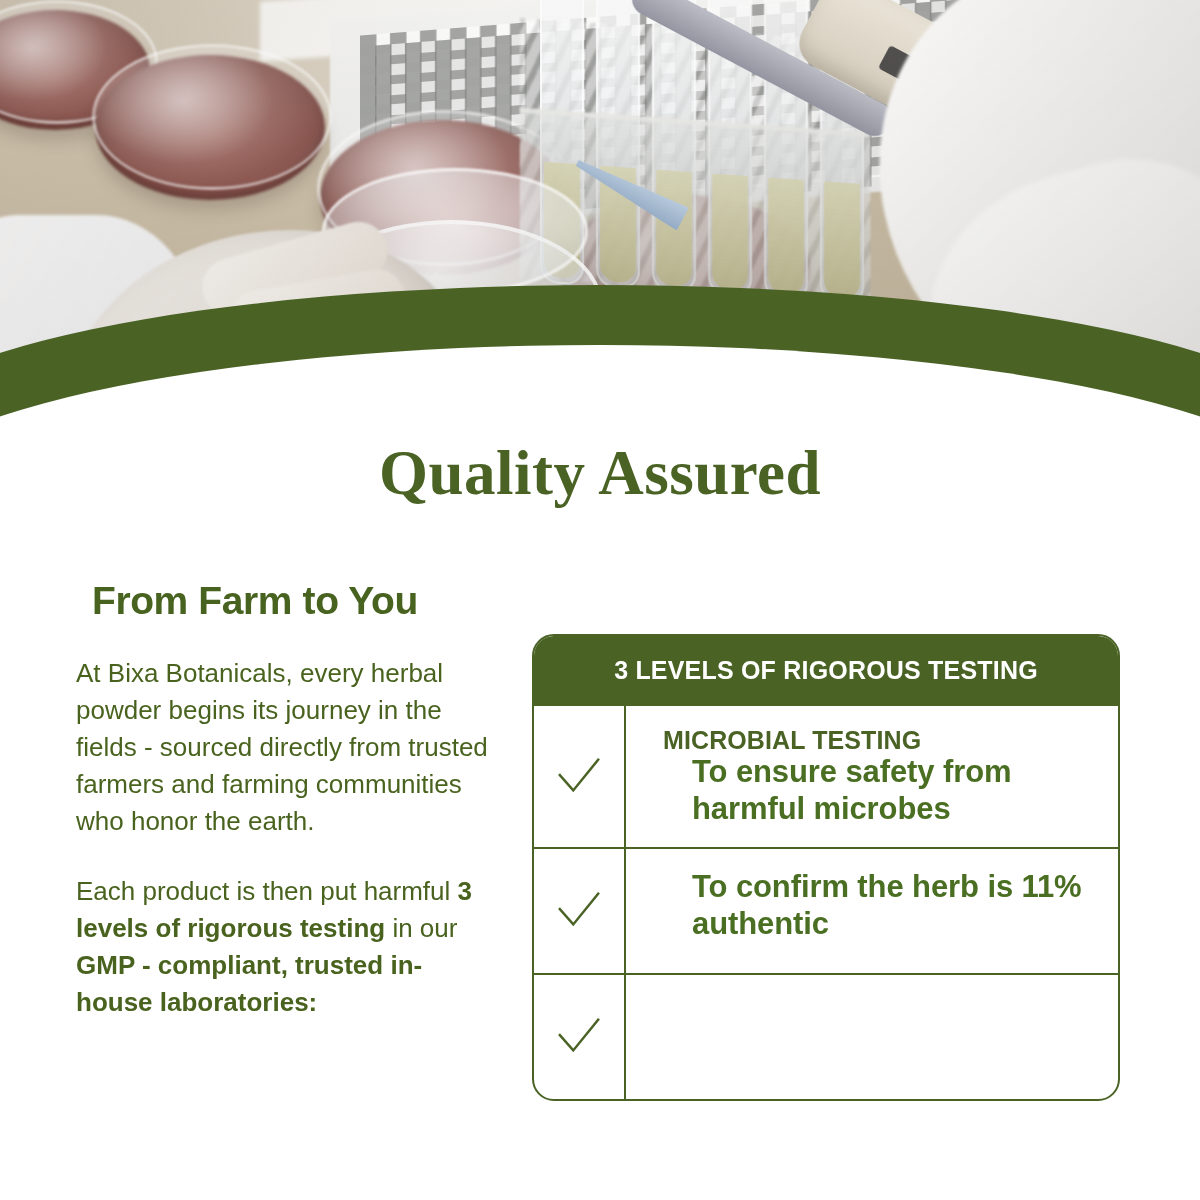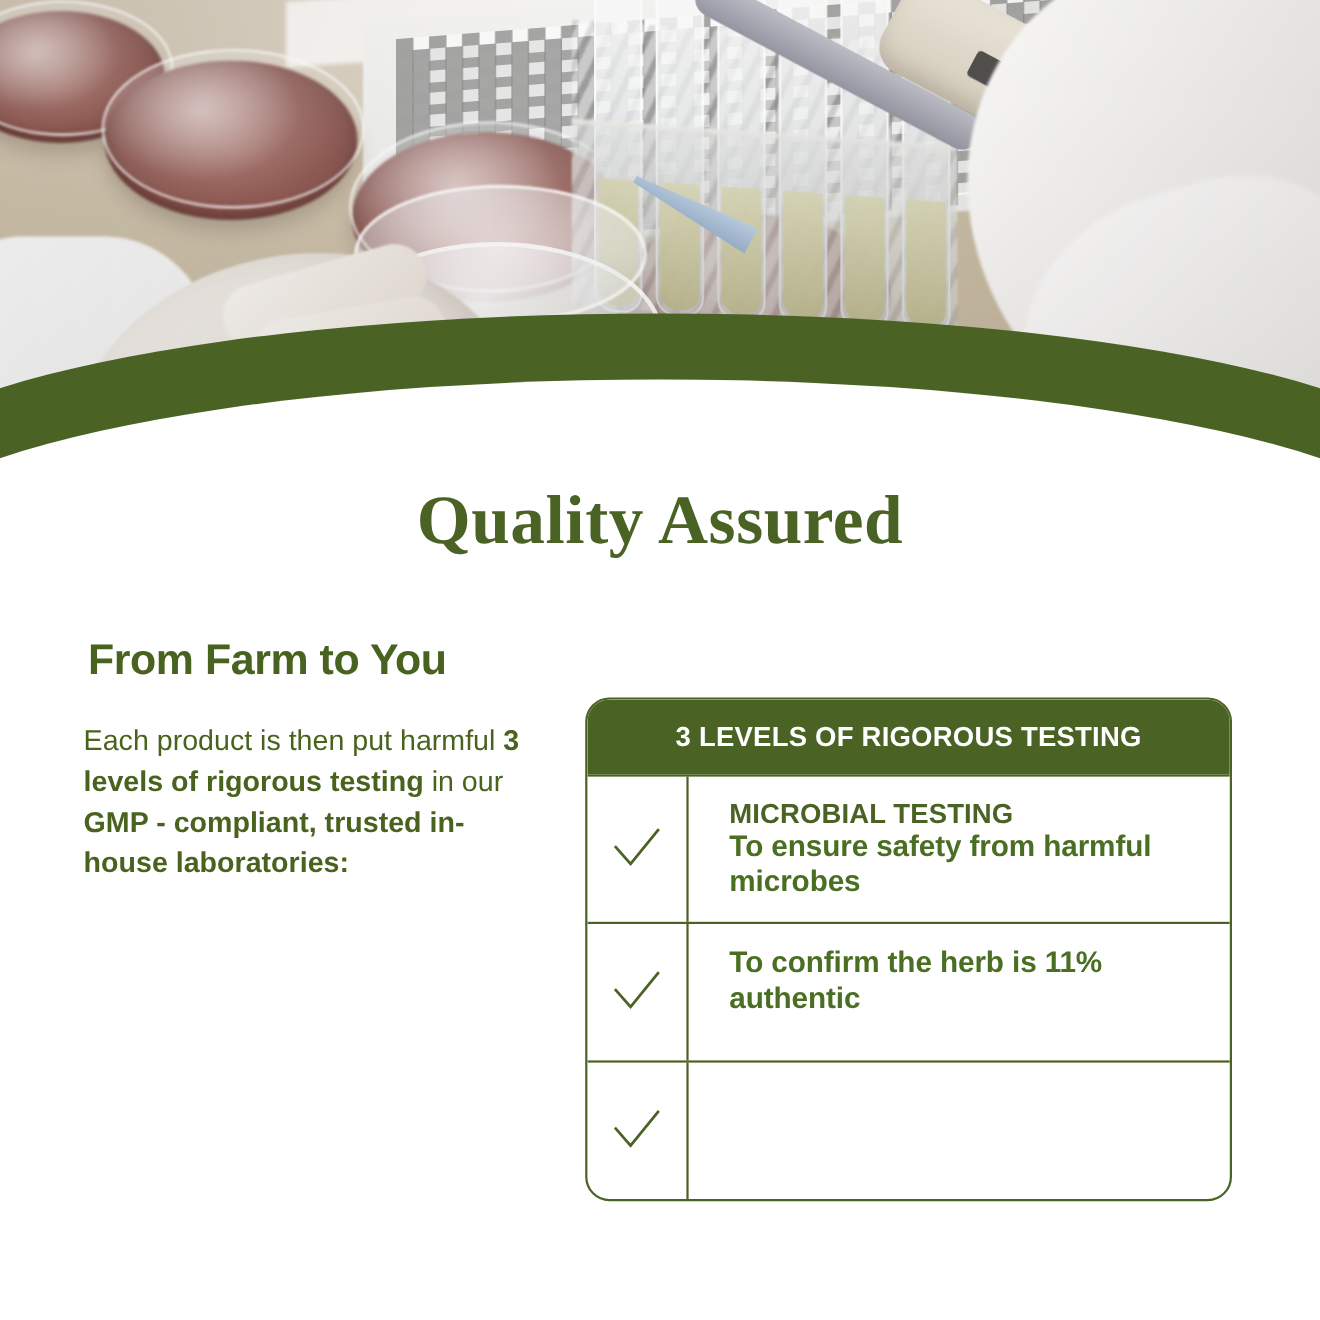--- a/index.html
+++ b/index.html
@@ -364,21 +364,21 @@
     position: absolute;
     left: 76px;
     top: 580px;
     width: 430px;
   }
   .farm-head {
     font-size: 39px;
     font-weight: 700;
     color: #47631f;
     letter-spacing: -0.4px;
-    margin: 0 0 32px 4px;
+    margin: 0 0 32px 16px;
     line-height: 1.1;
   }
   .body-p {
     font-size: 26px;
     line-height: 1.42;
     color: #49631f;
     margin: 0 0 34px 0;
     max-width: 420px;
   }
   .body-p b { font-weight: 700; }
@@ -430,25 +430,26 @@
     flex: 1;
   }
   .row-title {
     font-size: 25px;
     font-weight: 700;
     color: #4a6325;
     line-height: 1.12;
     letter-spacing: 0.1px;
   }
   .row-desc {
-    font-size: 27px;
+    font-size: 31px;
     font-weight: 700;
     color: #4a6f22;
     line-height: 1.18;
     letter-spacing: -0.1px;
+    margin-left: 29px;
   }
 </style>
 </head>
 <body>
 
 <div class="poster">
 
   <div class="photo">
     <div class="photo-base"></div>
     <div class="bench"></div>
@@ -518,20 +519,21 @@
       <div class="band-mask"></div>
     </div>
   </div>
 
   <div class="below-white"></div>
 
   <div class="title">Quality Assured</div>
 
   <div class="left-col">
     <h2 class="farm-head">From Farm to You</h2>
+    <p class="body-p">At Bixa Botanicals, every herbal powder begins its journey in the fields - sourced directly from trusted farmers and farming communities who honor the earth.</p>
     <p class="body-p" id="para2"><span>Each product is then put harmful </span><b>3 levels of rigorous testing</b><span> in our </span><b>GMP - compliant, trusted in-house laboratories:</b></p>
   </div>
 
   <div class="card">
     <div class="card-header">3 LEVELS OF RIGOROUS TESTING</div>
 
     <div class="card-row">
       <div class="check-cell">
         <svg class="check-icon" viewBox="0 0 48 48" fill="none">
           <path d="M4 22 L18 38 L44 6" stroke="#4a6325" stroke-width="2.6" stroke-linecap="square" stroke-linejoin="miter" fill="none"></path>

